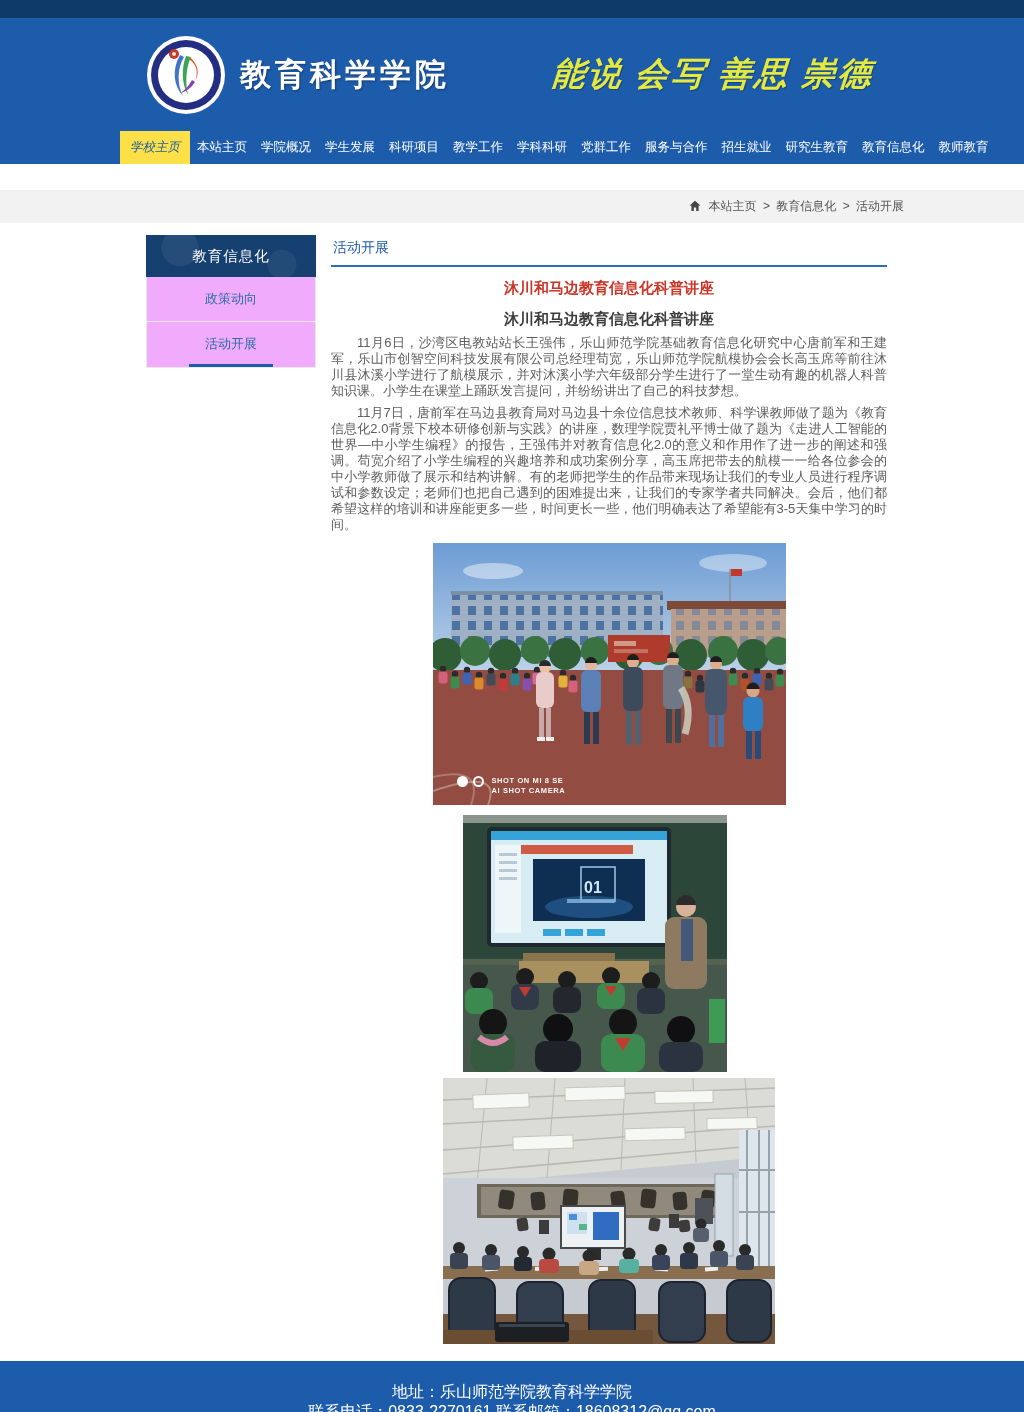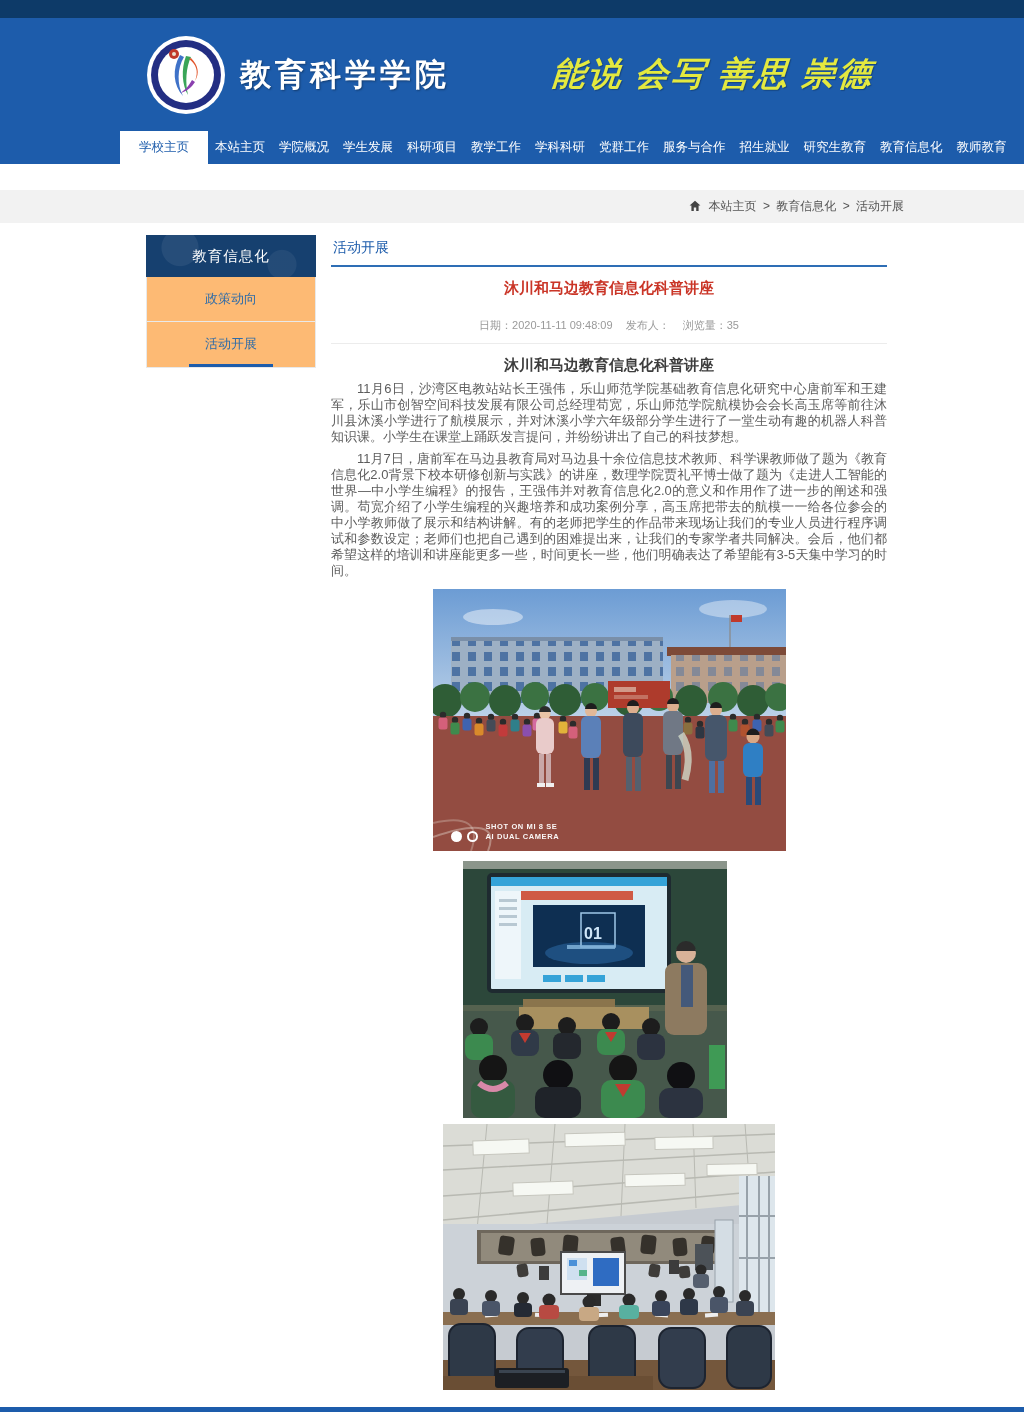--- a/index.html
+++ b/index.html
@@ -30,39 +30,39 @@
     text-shadow:1px 1px 1px rgba(0,0,0,.25);
   }
 
   
   .nav { background:#1d5cab; }
   .nav-inner { display:flex; justify-content:space-between; height:33px; }
   .nav-item {
     display:flex; align-items:center; padding:0 7px; color:#fff; font-size:12.5px;
     text-decoration:none; white-space:nowrap; cursor:pointer;
   }
-  .nav-item.active { background:#ffffff; color:#1d5cab; padding:0 19px; }
+  .nav-item.active { background:#fde047; color:#1d5cab; padding:0 10px;font-style:italic; }
 
   
   .breadcrumb-bar { background:#f2f2f2; height:33px;margin-top:26px; }
   .breadcrumb { text-align:right; line-height:33px; font-size:12px; color:#555; }
   .breadcrumb a { color:#555; text-decoration:none; cursor:pointer; }
   .home-icon svg { vertical-align:-2px; margin-right:4px; }
   .bc-sep { margin:0 3px; }
 
   
   .main { display:flex; padding-top:12px; }
   .sidebar { width:170px; margin-left:26px; flex:0 0 auto; }
   .sidebar-header {
     background:#16406f; color:#fff; text-align:center; line-height:42px; height:42px;
     font-size:14.5px; letter-spacing:1px;
     background-image:radial-gradient(circle at 20% 30%, rgba(255,255,255,.07) 0 18px, transparent 19px),
                      radial-gradient(circle at 80% 70%, rgba(255,255,255,.06) 0 14px, transparent 15px);
   }
-  .sidebar-list { border:1px solid #e9e9e9; border-top:none; background:#fdba74; }
+  .sidebar-list { border:1px solid #e9e9e9; border-top:none; background:#f0abfc; }
   .sidebar-item {
     display:block; text-align:center; line-height:44px; height:45px; font-size:13px;
     color:#2f6ca8; border-bottom:1px solid #e9e9e9; text-decoration:none; position:relative;
     cursor:pointer;
   }
   .sidebar-item:last-child { border-bottom:none; }
   .sidebar-item.active::after {
     content:""; position:absolute; left:50%; transform:translateX(-50%); bottom:0;
     width:84px; height:3px; background:#1d5cab;
   }
@@ -81,21 +81,21 @@
     margin:6px 0 0; font-size:13px; color:#5c5c5c; line-height:16px;
     text-indent:2em; text-align:justify;
   }
 
   
   .photo { position:relative; margin:10px auto 0; }
   .photo svg { display:block; }
   .photo1 { width:353px; }
   .photo2 { width:292px; }
   .photo3 { width:332px; margin-top:6px; }
-  .watermark { position:absolute; left:18px; bottom:9px; display:flex; align-items:flex-end; color:#fff; }
+  .watermark { position:absolute; left:24px; bottom:9px; display:flex; align-items:flex-start; color:#fff; }
   .wm-circles { display:flex; align-items:center; margin-right:8px; }
   .wm-dot { width:11px; height:11px; border-radius:50%; background:#fff; }
   .wm-ring { width:11px; height:11px; border-radius:50%; border:2px solid #fff; margin-left:5px; }
   .wm-text { font-size:7.5px; letter-spacing:.6px; line-height:10px; font-weight:bold; opacity:.95; }
 
   
   .footer { margin-top:17px; background:#1d5cab; text-align:center; color:#fff; padding:18px 0 22px; }
   .footer-line { font-size:16px; line-height:15px; margin:5px 0; }
 </style>
 </head>
@@ -160,25 +160,20 @@
     <div class="sidebar-header">教育信息化</div>
     <div class="sidebar-list">
       <a class="sidebar-item">政策动向</a>
       <a class="sidebar-item active">活动开展</a>
     </div>
   </aside>
 
   <article class="article">
     <div class="section-header">活动开展</div>
     <h1 class="article-title" style="margin:12px 0 0;">沐川和马边教育信息化科普讲座</h1>
-    <div class="article-meta">
-      <span>日期：2020-11-11 09:48:09</span>
-      <span>发布人：</span>
-      <span>浏览量：35</span>
-    </div>
     <div class="body-title">沐川和马边教育信息化科普讲座</div>
     <p class="paragraph">11月6日，沙湾区电教站站长王强伟，乐山师范学院基础教育信息化研究中心唐前军和王建军，乐山市创智空间科技发展有限公司总经理苟宽，乐山师范学院航模协会会长高玉席等前往沐川县沐溪小学进行了航模展示，并对沐溪小学六年级部分学生进行了一堂生动有趣的机器人科普知识课。小学生在课堂上踊跃发言提问，并纷纷讲出了自己的科技梦想。</p>
     <p class="paragraph">11月7日，唐前军在马边县教育局对马边县十余位信息技术教师、科学课教师做了题为《教育信息化2.0背景下校本研修创新与实践》的讲座，数理学院贾礼平博士做了题为《走进人工智能的世界—中小学生编程》的报告，王强伟并对教育信息化2.0的意义和作用作了进一步的阐述和强调。苟宽介绍了小学生编程的兴趣培养和成功案例分享，高玉席把带去的航模一一给各位参会的中小学教师做了展示和结构讲解。有的老师把学生的作品带来现场让我们的专业人员进行程序调试和参数设定；老师们也把自己遇到的困难提出来，让我们的专家学者共同解决。会后，他们都希望这样的培训和讲座能更多一些，时间更长一些，他们明确表达了希望能有3-5天集中学习的时间。</p>
 
     <div class="photo photo1">
       <svg width="353" height="262" viewBox="0 0 353 262">
         <defs>
           <linearGradient id="sky1" x1="0" y1="0" x2="0" y2="1">
             <stop offset="0" stop-color="#6c9cd4"></stop>
               <stop offset="1" stop-color="#c3d6ea"></stop>
@@ -286,21 +281,21 @@
         </g>
         <path d="M248 145 q12 18 4 46" stroke="#cfd8c8" stroke-width="7" fill="none" opacity=".8"></path>
       </svg>
       <div class="watermark">
         <span class="wm-circles">
             <span class="wm-dot"></span>
             <span class="wm-ring"></span>
           </span>
         <span class="wm-text">
           <div>SHOT ON MI 8 SE</div>
-          <div>AI DUAL CAMERA</div>
+          <div>AI SHOT CAMERA</div>
         </span>
       </div>
     </div>
 
     <div class="photo photo2">
       <svg width="264" height="257" viewBox="0 0 264 257">
         <rect width="264" height="257" fill="#46584b"></rect>
         <rect width="264" height="12" fill="#8b958b"></rect>
         <rect x="0" y="8" width="264" height="138" fill="#2c473a"></rect>
         <rect x="0" y="144" width="264" height="6" fill="#55624f"></rect>

